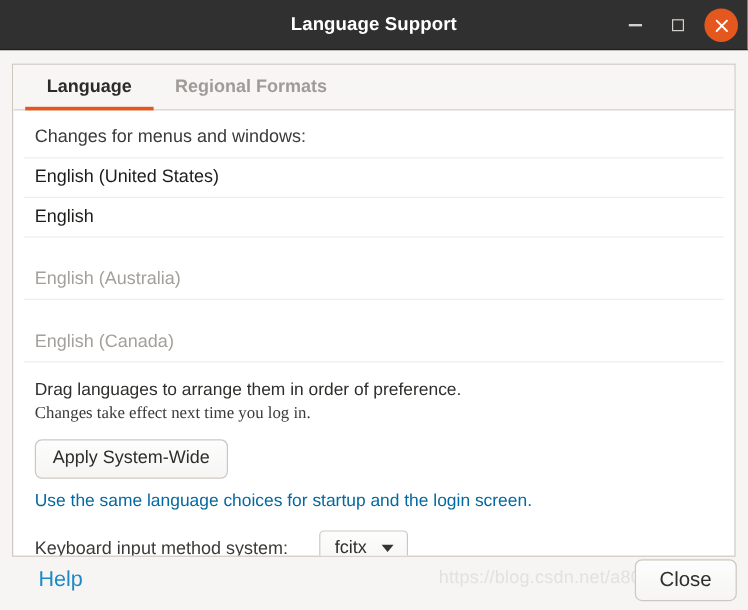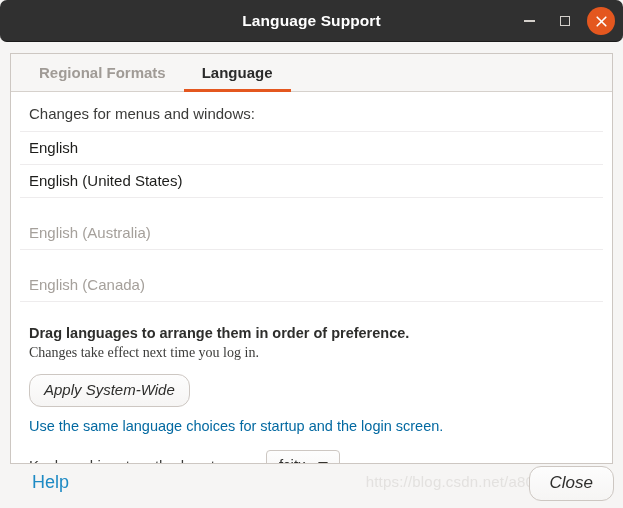--- a/index.html
+++ b/index.html
@@ -26,21 +26,20 @@
   
   .titlebar {
     position: relative;
     height: 42px;
     background: #303030;
     border-bottom: 1px solid #1b1b1b;
     display: flex;
     align-items: center;
     justify-content: center;
     box-sizing: border-box;
-    border-radius: 7px;
   }
   .titlebar-title {
     color: #ffffff;
     font-size: 15.5px;
     font-weight: bold;
     letter-spacing: 0.1px;
     user-select: none;
   }
   .window-controls {
     position: absolute;
@@ -168,44 +167,42 @@
     color: #a5a09b;
     margin-top: 19px;
   }
 
   
   .hint-block {
     padding: 13px 0 0 18px;
   }
   .hint-strong {
     font-size: 14.5px;
-    font-weight: bold;
+    font-weight: normal;
     color: #2e2e2c;
     line-height: 20px;
-    margin-top: 8px;
   }
   .hint-normal {
     font-size: 14px;
     color: #3b3b39;
     line-height: 20px;
     font-family: Liberation Serif, serif;
   }
 
   
   .btn {
     display: inline-block;
     font-family: inherit;
     font-size: 15px;
     color: #2e2e2c;
     background: linear-gradient(180deg, #fdfdfd 0%, #f6f5f4 100%);
     border: 1px solid #cdc7c2;
-    border-radius: 12px;
+    border-radius: 6px;
     padding: 6px 14px 7px 14px;
     line-height: 18px;
-    font-style: italic;
   }
   .row-btn {
     margin: 11px 0 0 18px;
   }
   .explain {
     font-size: 14.5px;
     color: #0369a1;
     padding: 9px 0 0 18px;
     line-height: 20px;
   }
@@ -301,32 +298,32 @@
         </svg>
       </button>
     </div>
   </div>
 
   <div class="content">
 
     <div class="panel">
 
       <div class="tabbar">
+        <button class="tab active">Language</button>
         <button class="tab">Regional Formats</button>
-        <button class="tab active">Language</button>
       </div>
 
       <div class="panel-body">
 
         <div class="section-label">Changes for menus and windows:</div>
 
         
         <div class="lang-list">
+          <div class="lang-row">English (United States)</div>
           <div class="lang-row">English</div>
-          <div class="lang-row">English (United States)</div>
           <div class="lang-row disabled">English (Australia)</div>
           <div class="lang-row disabled">English (Canada)</div>
         </div>
 
         
         <div class="hint-block">
           <div class="hint-strong">Drag languages to arrange them in order of preference.</div>
           <div class="hint-normal">Changes take effect next time you log in.</div>
         </div>
 

